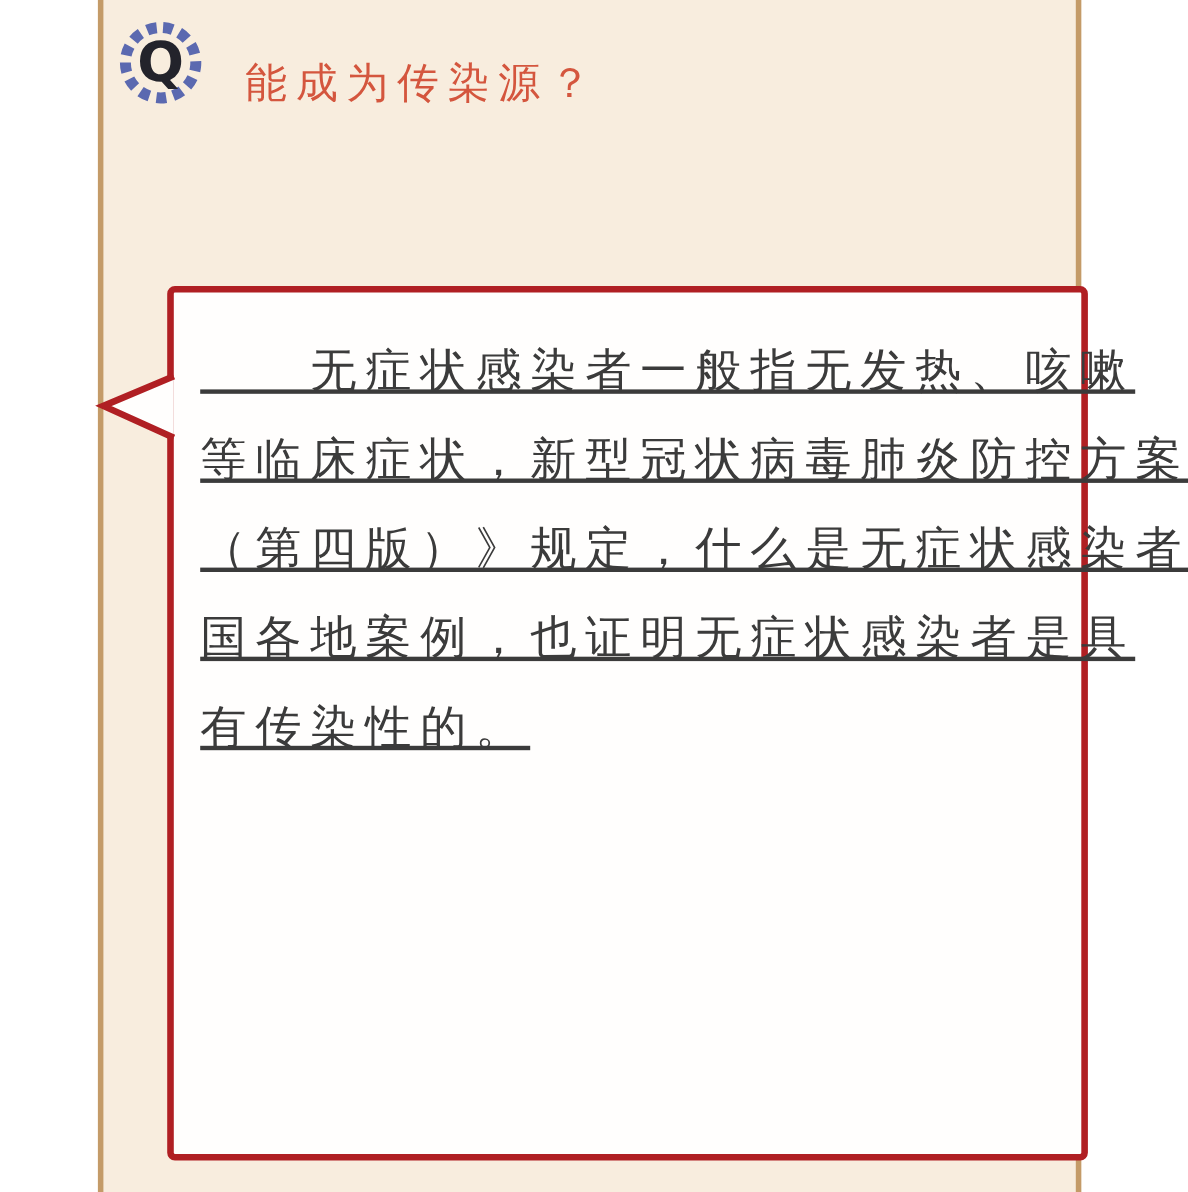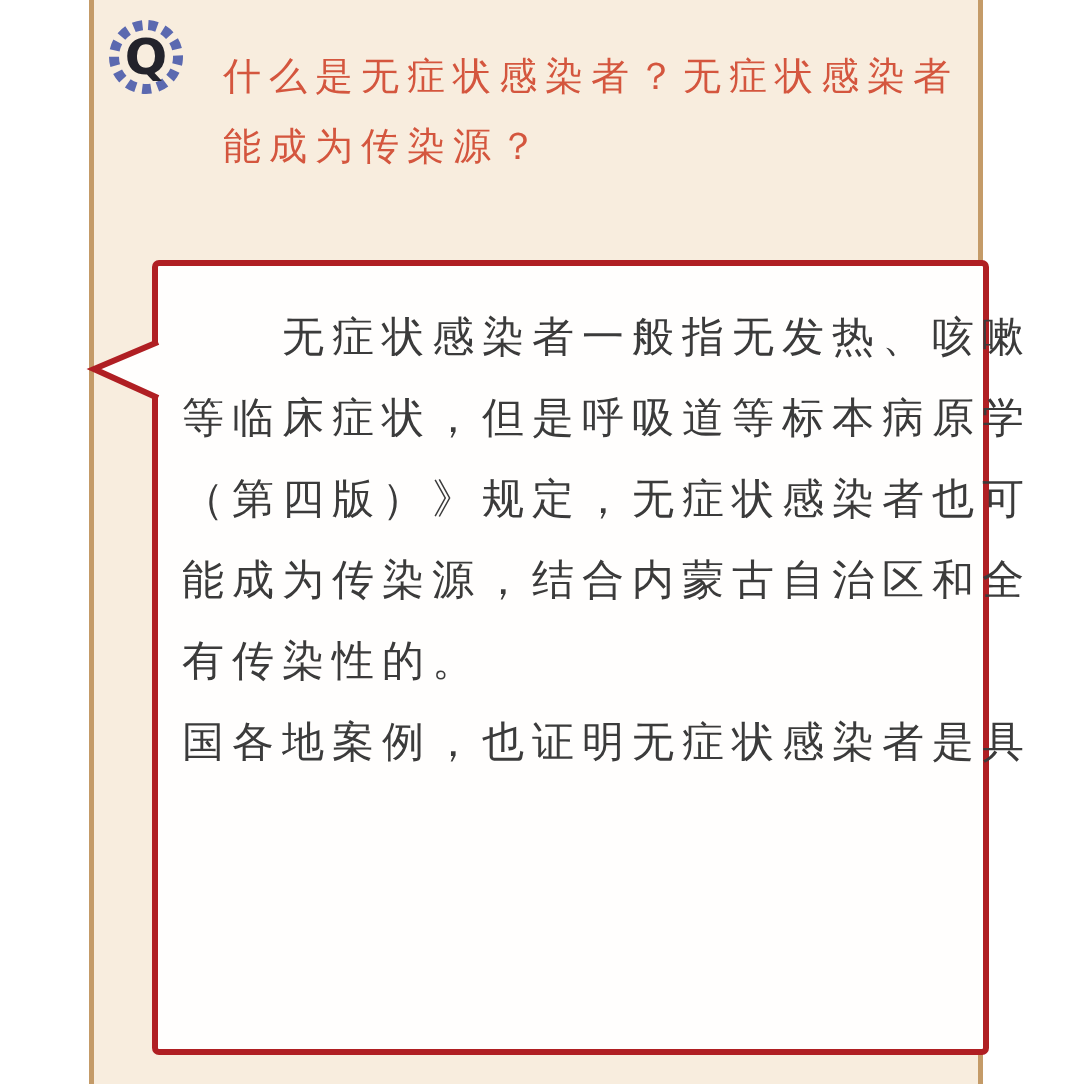--- a/index.html
+++ b/index.html
@@ -61,20 +61,21 @@
     border: 6px solid var(--bubble-border, #b01f23);
     border-radius: 7px;
     z-index: 2;
   }
   .answer {
     padding: 30px 10px 0 24px;
     color: var(--answer-text, #3b3b3b);
     font-size: 42px;
     line-height: 81px;
     letter-spacing: 8px;
+    text-decoration: underline;
   }
   .line { white-space: nowrap; }
   
   .tail {
     position: absolute;
     left: 84px;
     top: 334px;
     z-index: 3;
   }
 </style>
@@ -88,35 +89,33 @@
   <div class="q-icon">
     <svg width="80" height="80" viewBox="0 0 80 80">
       <g transform="rotate(-86 40 40)">
         <circle cx="40" cy="40" r="32" fill="none" stroke="#5b69b0" stroke-width="10" stroke-dasharray="9 6.5"></circle>
       </g>
       <text x="40" y="57" text-anchor="middle">Q</text>
     </svg>
   </div>
 
   <div class="question">
-      <div class="line">什么是无症状感染者？无症状感染者</div>
       <div class="line">能成为传染源？</div>
     </div>
 
   <div class="bubble">
     <div class="answer">
       <div class="para">
           <div class="line">　　无症状感染者一般指无发热、咳嗽</div>
-          <div class="line">等临床症状，但是呼吸道等标本病原学</div>
+          <div class="line">等临床症状，新型冠状病毒肺炎防控方案</div>
         </div>
       <div class="para">
-          <div class="line">（第四版）》规定，无症状感染者也可</div>
-          <div class="line">能成为传染源，结合内蒙古自治区和全</div>
+          <div class="line">（第四版）》规定，什么是无症状感染者</div>
+          <div class="line">国各地案例，也证明无症状感染者是具</div>
           <div class="line">有传染性的。</div>
-          <div class="line">国各地案例，也证明无症状感染者是具</div>
         </div>
     </div>
   </div>
 
   <svg class="tail" width="80" height="72" viewBox="0 0 80 72">
     <path d="M74 8 L10 35 L74 64" fill="#fffefd" stroke="#b01f23" stroke-width="6" stroke-linejoin="miter"></path>
   </svg>
 
 </div>
 

